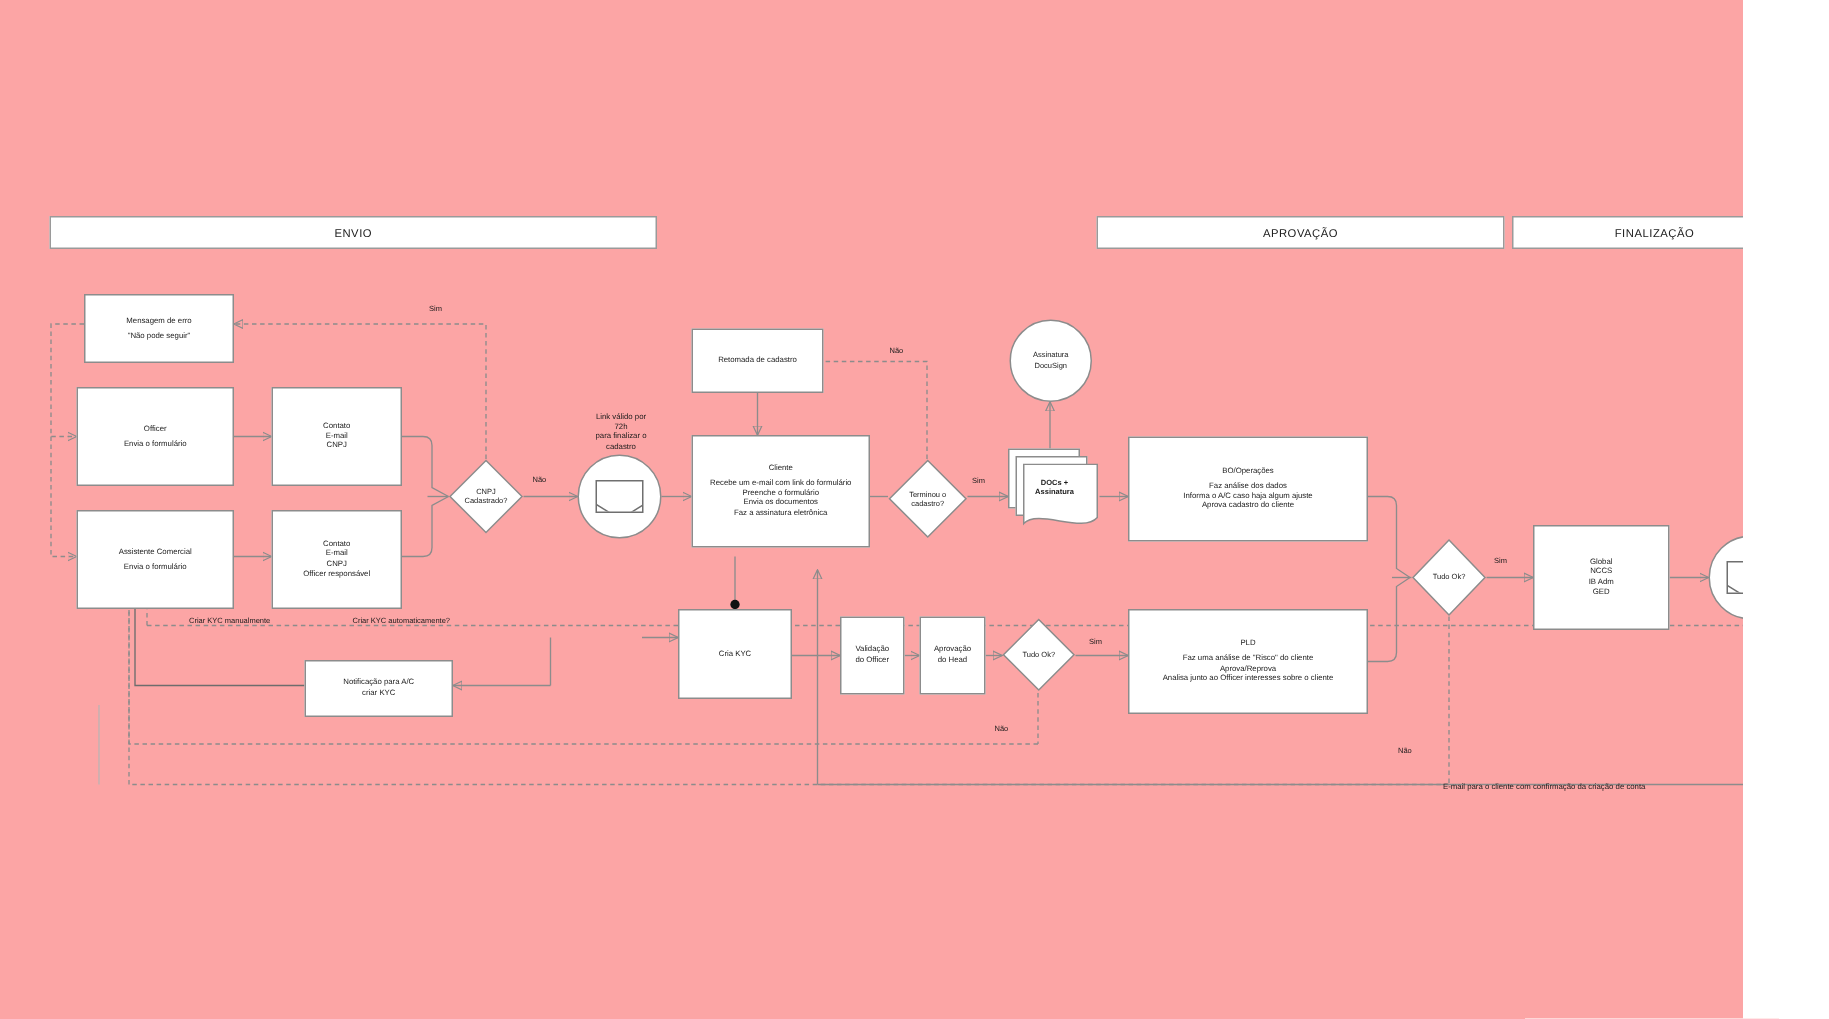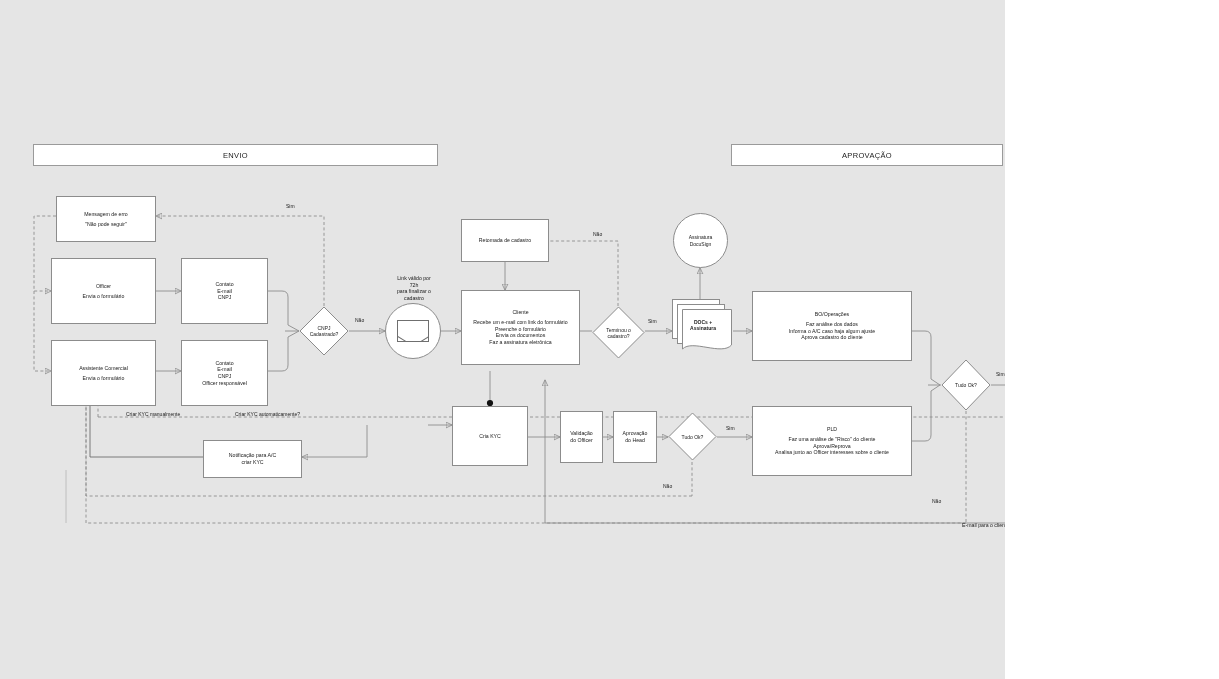--- a/index.html
+++ b/index.html
@@ -7,23 +7,23 @@
     margin: 0;
     padding: 0;
     background: #ffffff;
   }
   body {
     font-family: "Liberation Sans", sans-serif;
     color: #000000;
   }
   #canvas {
     position: relative;
-    width: 1005px;
+    width: 1162px;
     height: 679px;
-    background: #e5e5e5;
+    background: #fca5a5;
     overflow: hidden;
   }
   svg#wires {
     position: absolute;
     left: 0;
     top: 0;
     width: 1219px;
     height: 679px;
     pointer-events: none;
   }
@@ -272,20 +272,23 @@
       <path d="M66,470 L66,523"></path>
     </g>
   </svg>
 
   <div class="lane-header" style="left:33px; top:144px; width:405px;">
     <span>ENVIO</span>
   </div>
   <div class="lane-header" style="left:731px; top:144px; width:272px;">
     <span>APROVAÇÃO</span>
   </div>
+  <div class="lane-header" style="left:1008px; top:144px; width:190px;">
+    <span>FINALIZAÇÃO</span>
+  </div>
 
   <div class="node proc" style="left:56px; top:196px; width:100px; height:46px;">
     <div class="inner">
       <span class="ttl">Mensagem de erro</span>
       <span class="ln">"Não pode seguir"</span>
     </div>
   </div>
 
   <div class="node proc" style="left:51px; top:258px; width:105px; height:66px;">
     <div class="inner">

